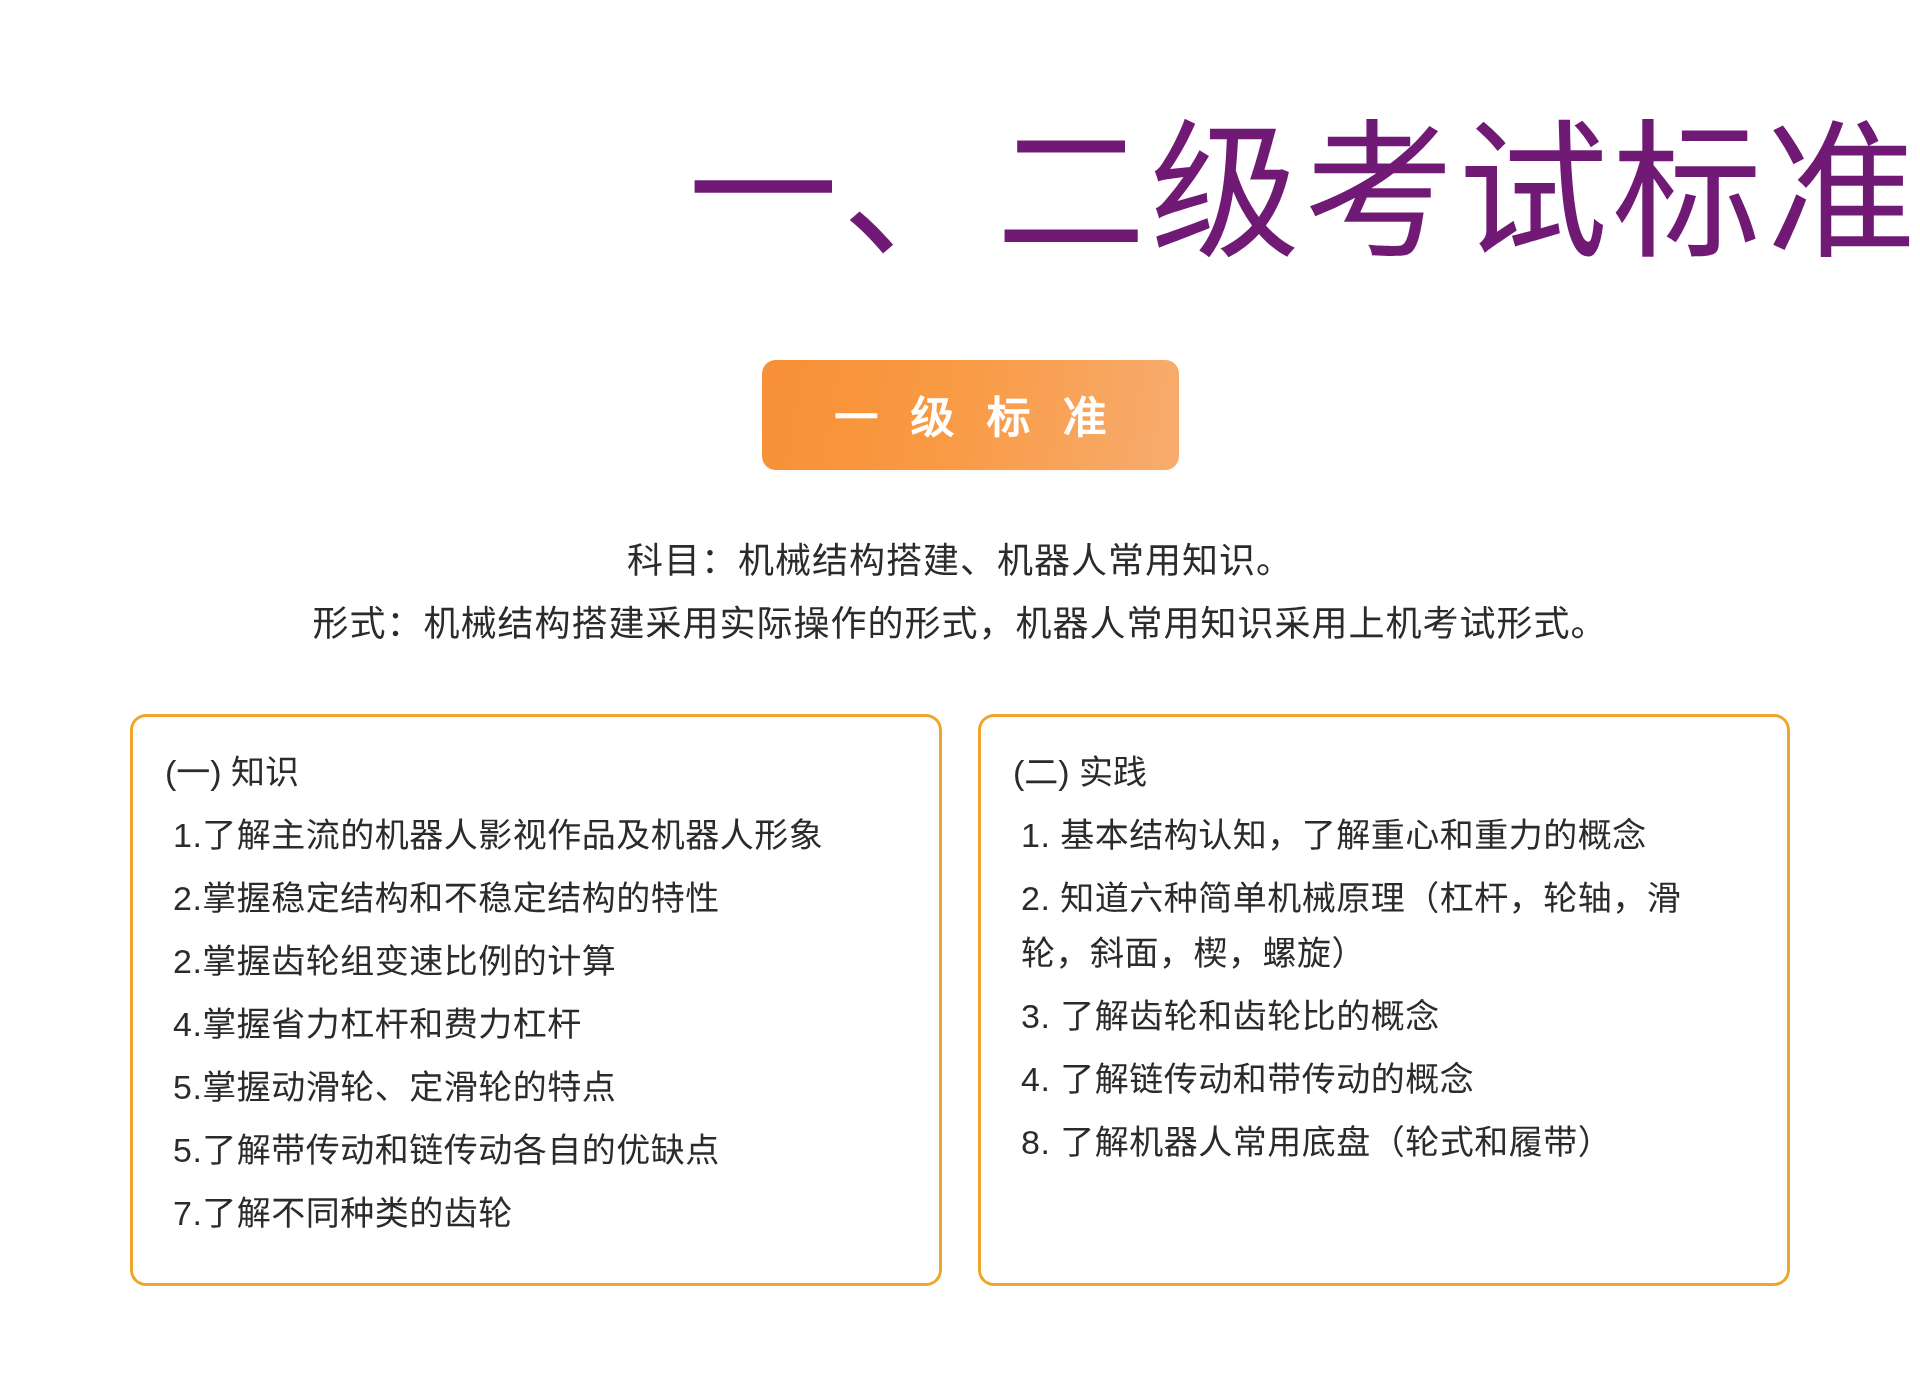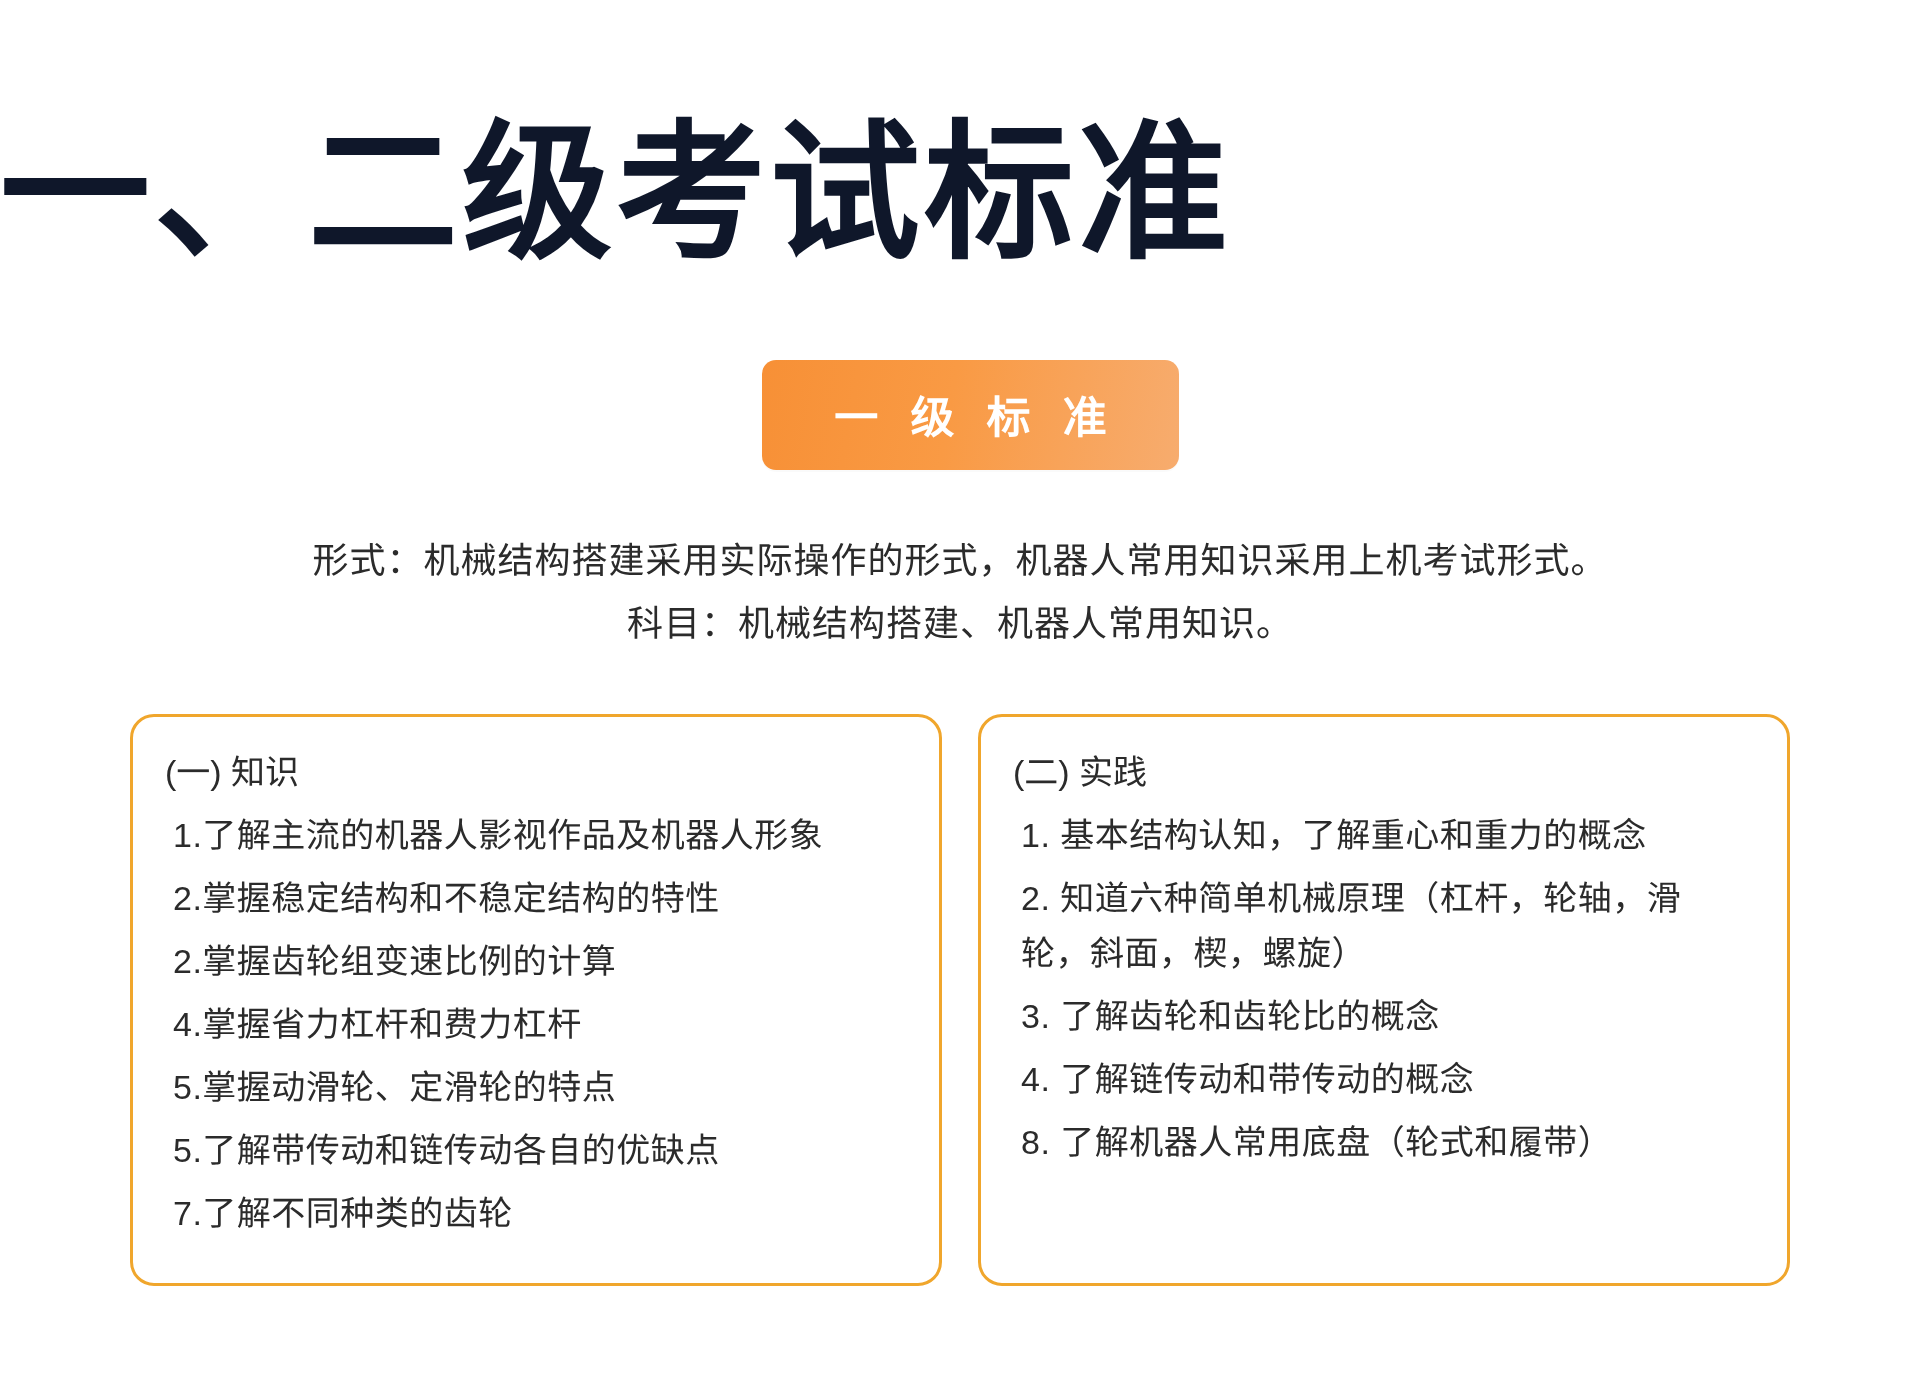--- a/index.html
+++ b/index.html
@@ -17,26 +17,26 @@
   .page {
     width: 1920px;
     height: 1398px;
     box-sizing: border-box;
     padding: 0;
     position: relative;
   }
 
   
   .title {
-    text-align: left;
+    text-align: right;
     font-size: 150px;
     line-height: 1.25;
-    font-weight: 700;
+    font-weight: 400;
     letter-spacing: 4px;
-    color: #0f172a;
+    color: #701a75;
     margin: 100px 0 0 0;
     white-space: nowrap;
   }
 
   
   .badge-wrap {
     display: flex;
     justify-content: center;
     margin-top: 72px;
     margin-left: 21px;
@@ -72,21 +72,21 @@
     margin: 58px auto 0 auto;
     width: 1660px;
     display: flex;
     justify-content: space-between;
     align-items: stretch;
     gap: 36px;
   }
   .box {
     flex: 1 1 0;
     border: 3px solid #f0a62c;
-    border-radius: 24px;
+    border-radius: 16px;
     padding: 30px 30px 34px 32px;
     box-sizing: border-box;
     min-height: 540px;
     background: #ffffff;
   }
   .box-title {
     font-size: 34px;
     line-height: 1.5;
     margin-bottom: 10px;
     color: #2b2b2b;
@@ -111,22 +111,22 @@
 
 <div class="page">
 
   <h1 class="title">一、二级考试标准</h1>
 
   <div class="badge-wrap">
     <span class="badge">一 级 标 准</span>
   </div>
 
   <div class="intro">
+    <div class="line">科目：机械结构搭建、机器人常用知识。</div>
     <div class="line">形式：机械结构搭建采用实际操作的形式，机器人常用知识采用上机考试形式。</div>
-    <div class="line">科目：机械结构搭建、机器人常用知识。</div>
   </div>
 
   <div class="boxes">
 
     <div class="box">
       <div class="box-title">(一) 知识</div>
       <ul>
         <li>1.了解主流的机器人影视作品及机器人形象</li>
         <li>2.掌握稳定结构和不稳定结构的特性</li>
         <li>2.掌握齿轮组变速比例的计算</li>

